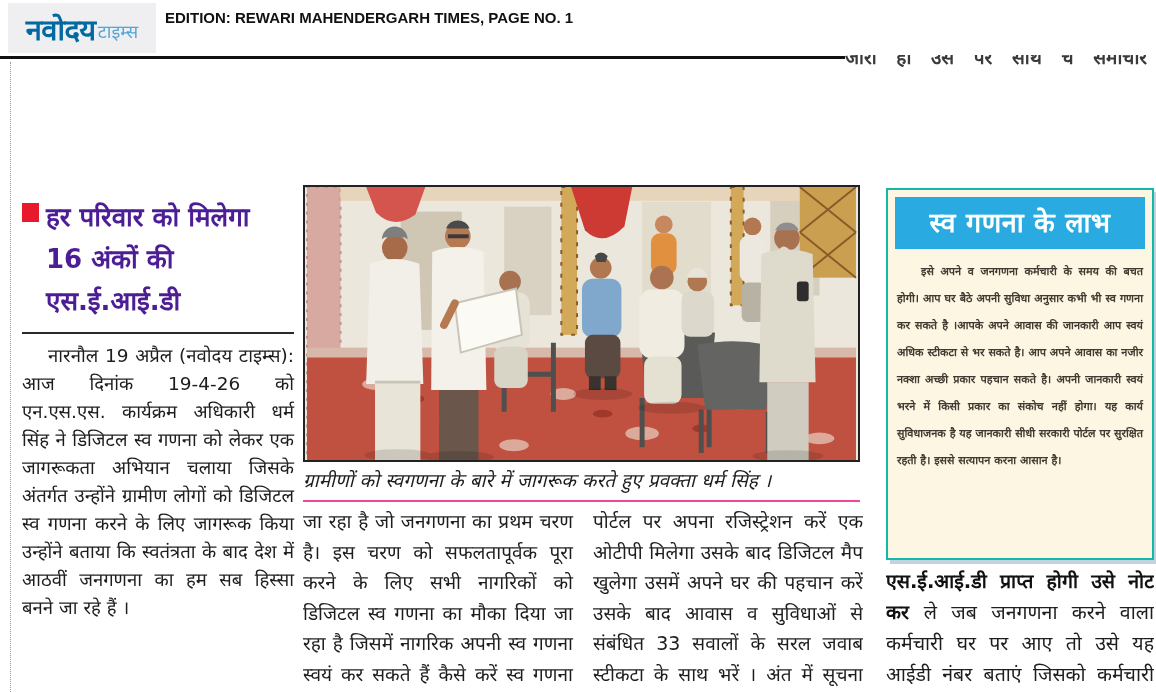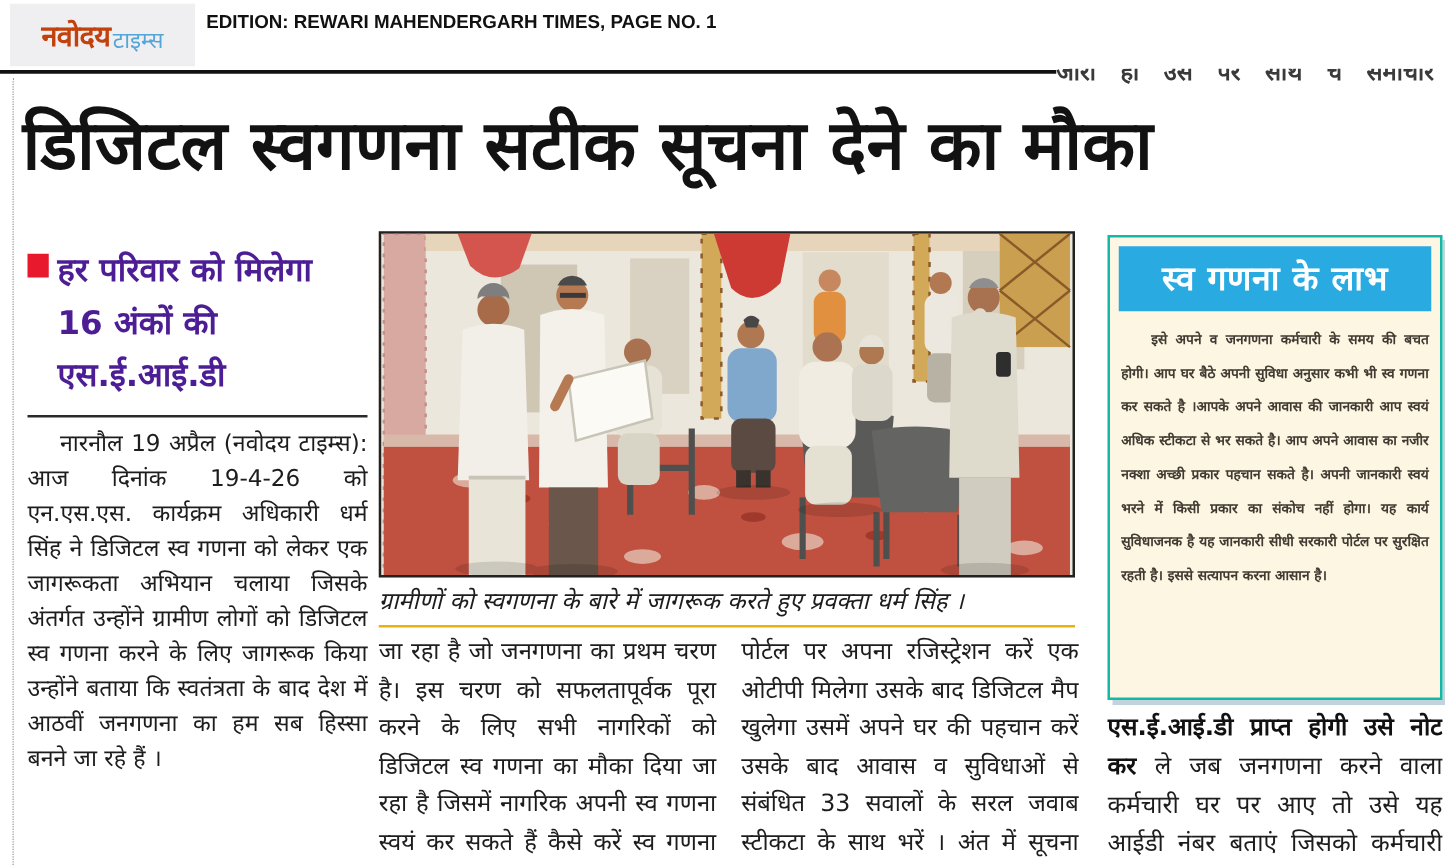--- a/index.html
+++ b/index.html
@@ -13,21 +13,21 @@
     background: #ffffff;
     overflow: hidden;
   }
 
   
   .masthead { position: absolute; left: 0; top: 0; width: 1156px; height: 57px; background: #fff; }
   .logo-box {
     position: absolute; left: 8px; top: 3px; width: 148px; height: 50px;
     background: #efeff1; display: flex; align-items: center; justify-content: center;
   }
-  .logo-main { font-weight: bold; font-size: 23px; color: #c2410c; letter-spacing: -0.5px; }
+  .logo-main { font-weight: bold; font-size: 29px; color: #0369a1; letter-spacing: -0.5px; }
   .logo-sub { font-size: 18px; color: #55a5d8; margin-left: 2px; position: relative; top: 3px; }
   .mast-lines { position: absolute; left: 165px; top: 8px; }
   .mast-line { font-weight: bold; font-size: 15px; color: #111; line-height: 20px; font-family: "Liberation Sans", sans-serif; }
 
   .top-rule { position: absolute; left: 0; top: 56px; width: 845px; height: 3px; background: #111; }
 
   
   .top-right-fragment {
     position: absolute; left: 845px; top: 55px; width: 311px; height: 16px;
     overflow: hidden;
@@ -62,21 +62,21 @@
   
   .photo-frame {
     position: absolute; left: 303px; top: 185px; width: 557px; height: 277px;
     border: 2px solid #222; background: #ece7dc;
   }
   .photo-frame svg { display: block; width: 100%; height: 100%; }
 
   .photo-caption {
     position: absolute; left: 303px; top: 467px; width: 557px;
     font-style: italic; font-size: 19px; color: #1d1d1d;
-    border-bottom: 2px solid #eab308; padding-bottom: 7px;
+    border-bottom: 2px solid #ec4899; padding-bottom: 7px;
   }
 
   
   .center-cols {
     position: absolute; left: 303px; top: 506px; width: 560px; height: 186px;
     display: flex; gap: 20px; overflow: hidden;
   }
   .center-col { width: 270px; font-size: 19px; line-height: 30.5px; color: #1d1d1d; text-align: justify; }
 
   
@@ -118,21 +118,20 @@
   </div>
 
   <div class="top-rule"></div>
 
   <div class="top-right-fragment">
     <span>जारी हो उस पर साथ च समाचार</span>
   </div>
 
   <div class="left-dotted-border"></div>
 
-  <div class="headline">डिजिटल स्वगणना सटीक सूचना देने का मौका</div>
 
   <div class="left-col">
     <div class="subhead-wrap">
       <span class="red-square"></span>
       <div class="subhead">हर परिवार को मिलेगा 16 अंकों की एस.ई.आई.डी</div>
     </div>
     <hr class="subhead-rule">
     <div class="body-text">
       <p>नारनौल 19 अप्रैल (नवोदय टाइम्स): आज दिनांक 19-4-26 को एन.एस.एस. कार्यक्रम अधिकारी धर्म सिंह ने डिजिटल स्व गणना को लेकर एक जागरूकता अभियान चलाया जिसके अंतर्गत उन्होंने ग्रामीण लोगों को डिजिटल स्व गणना करने के लिए जागरूक किया उन्होंने बताया कि स्वतंत्रता के बाद देश में आठवीं जनगणना का हम सब हिस्सा बनने जा रहे हैं ।</p>
     </div>

